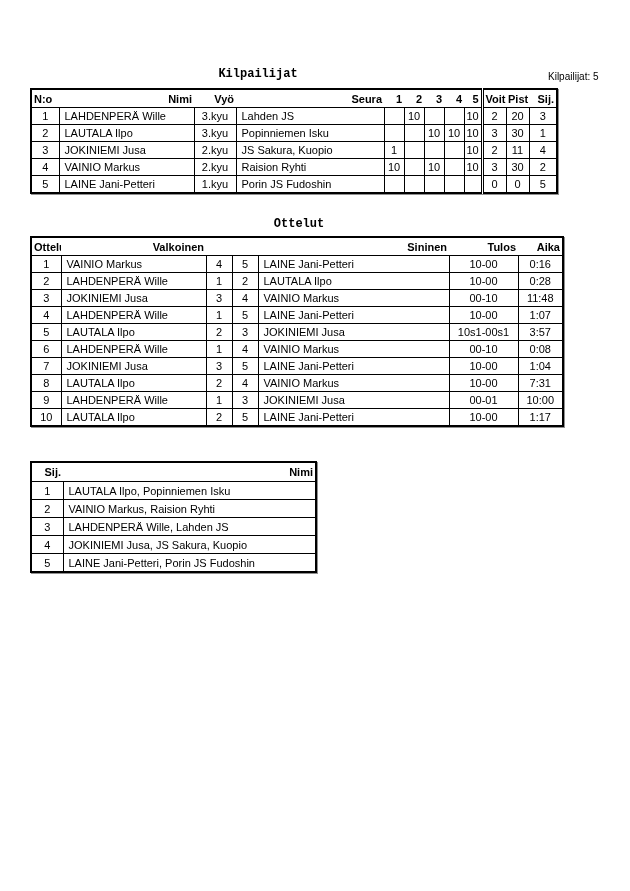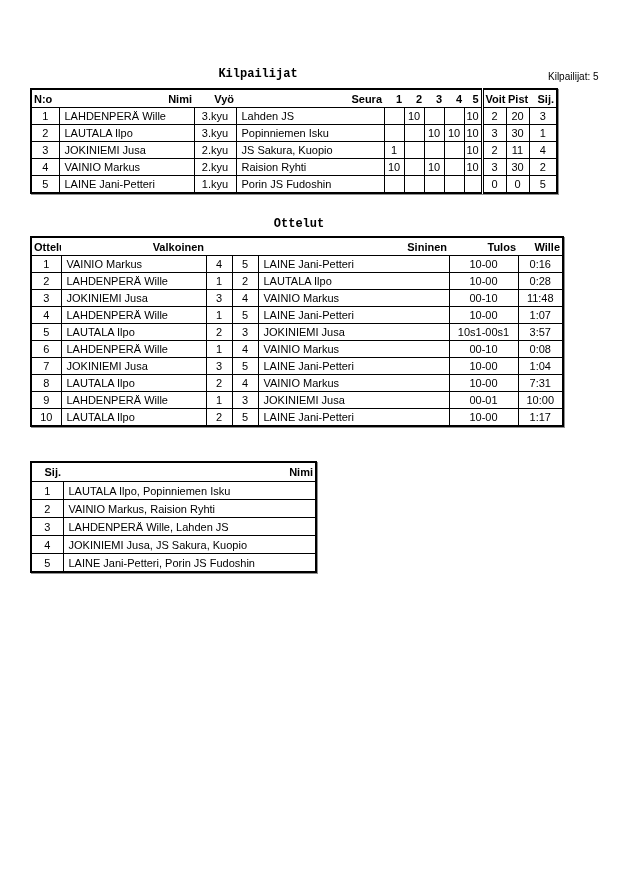--- a/index.html
+++ b/index.html
@@ -197,21 +197,21 @@
         <col style="width:45px">
     </colgroup>
     <thead>
       <tr>
         <td class="hl">Ottelu</td>
         <td>Valkoinen</td>
         <td></td>
         <td></td>
         <td>Sininen</td>
         <td>Tulos</td>
-        <td>Wille</td>
+        <td>Aika</td>
       </tr>
     </thead>
     <tbody>
     <tr>
           <td class="c">1</td>
           <td class="l">VAINIO Markus</td>
           <td class="c">4</td>
           <td class="c">5</td>
           <td class="l">LAINE Jani-Petteri</td>
           <td class="c">10-00</td>

